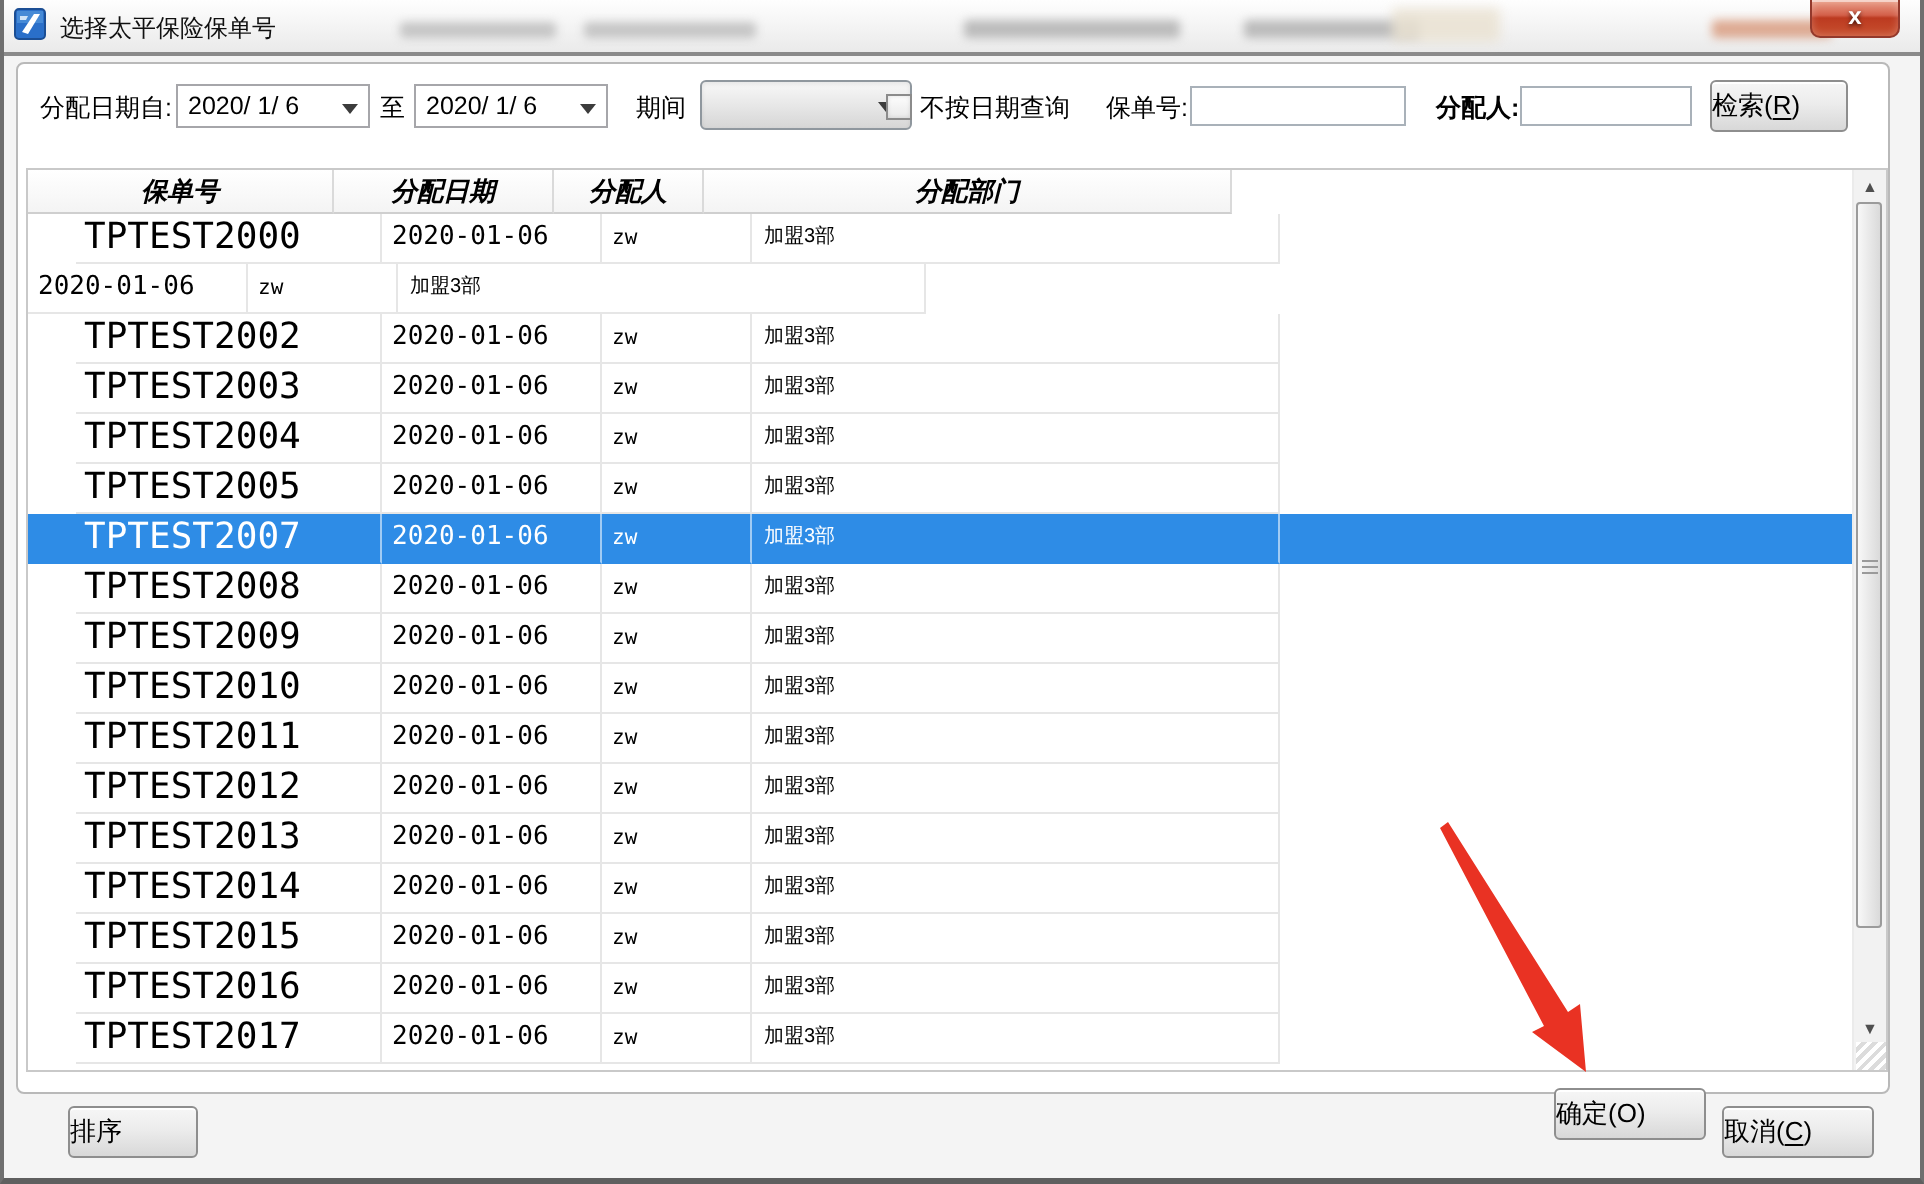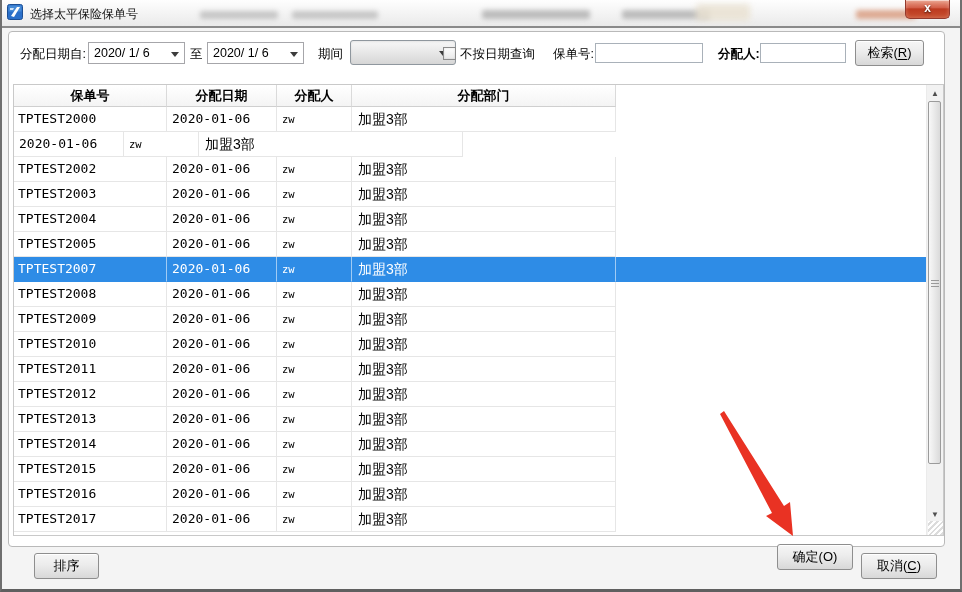--- a/index.html
+++ b/index.html
@@ -39,40 +39,40 @@
          border:1px solid #8f979e;border-radius:3px;z-index:3;
          background:linear-gradient(#f8f8f8,#e4e4e4 60%,#d6d6d6);
          box-shadow:inset 0 1px 2px rgba(0,0,0,.08);}
   .checkbox{position:absolute;left:443px;top:47px;width:13px;height:13px;box-sizing:border-box;
             border:1px solid #8b8b8b;background:linear-gradient(#fdfdfd,#e9e9e9);z-index:3;
             box-shadow:inset 0 0 2px rgba(0,0,0,.12);}
   .textinput{position:absolute;top:43px;height:20px;box-sizing:border-box;border:1px solid #a9b1b9;
              background:#fff;font-size:12px;padding:0 3px;z-index:3;outline:none;}
   .btn{position:absolute;height:26px;box-sizing:border-box;border:1px solid #8e8e8e;border-radius:3px;
        background:linear-gradient(#f6f6f6,#ececec 45%,#d8d8d8);
-       font-size:13px;color:#000;text-align:center;line-height:23px;
+       font-size:13px;color:#000;text-align:left;line-height:23px;
        box-shadow:inset 0 1px 0 #fff;cursor:pointer;z-index:3;}
   .btn u{text-underline-offset:2px;}
   
   .tablebox{position:absolute;left:13px;top:84px;width:931px;height:452px;box-sizing:border-box;
             border:1px solid #c9c9c9;background:#fff;z-index:2;overflow:hidden;}
-  .thead{display:flex;height:22px;width:913px;}
+  .thead{display:flex;height:22px;width:913px;font-style:italic;}
   .hcell{box-sizing:border-box;border-right:1px solid #dadada;border-bottom:1px solid #cfcfcf;
          background:linear-gradient(#ffffff,#f4f4f4);font-weight:bold;font-size:13px;
          text-align:center;line-height:21px;cursor:pointer;}
   .hfill{flex:1;background:#fff;}
   .h1{width:153px}.h2{width:110px}.h3{width:75px}.h4{width:264px}
   .tbody{width:913px;}
   .trow{display:flex;height:25px;cursor:pointer;}
   .cell{box-sizing:border-box;line-height:24px;overflow:hidden;white-space:nowrap;}
   .c1,.c2,.c3,.c4{border-right:1px solid #e6e6e6;border-bottom:1px solid #e6e6e6;}
-  .c1{width:153px;padding-left:4px;font-family:"DejaVu Sans Mono",monospace;font-size:13px;}
+  .c1{width:153px;padding-left:4px;font-family:"DejaVu Sans Mono",monospace;font-size:18px;margin-left:24px;}
   .c2{width:110px;padding-left:5px;font-family:"DejaVu Sans Mono",monospace;font-size:13px;}
   .c3{width:75px;padding-left:5px;font-family:"DejaVu Sans Mono",monospace;font-size:10.5px;}
-  .c4{width:264px;padding-left:6px;font-size:14px;}
+  .c4{width:264px;padding-left:6px;font-size:10px;}
   .cfill{flex:1;}
   .trow.selected .cell{color:#fff;border-bottom-color:transparent;border-right-color:rgba(255,255,255,.55);}
   
   .vscroll{position:absolute;right:0;top:0;width:16px;height:450px;background:#f2f2f2;
            border-left:1px solid #ebebeb;}
   .sb-up,.sb-down{position:absolute;left:0;width:16px;height:12px;text-align:center;
                   font-size:8px;color:#4f4f4f;line-height:12px;cursor:pointer;}
   .sb-up{top:3px;} .sb-down{top:424px;}
   .sb-thumb{position:absolute;left:1px;top:16px;width:13px;height:363px;box-sizing:border-box;
             background:linear-gradient(90deg,#f8f8f8,#dadada);border:1px solid #9b9b9b;

